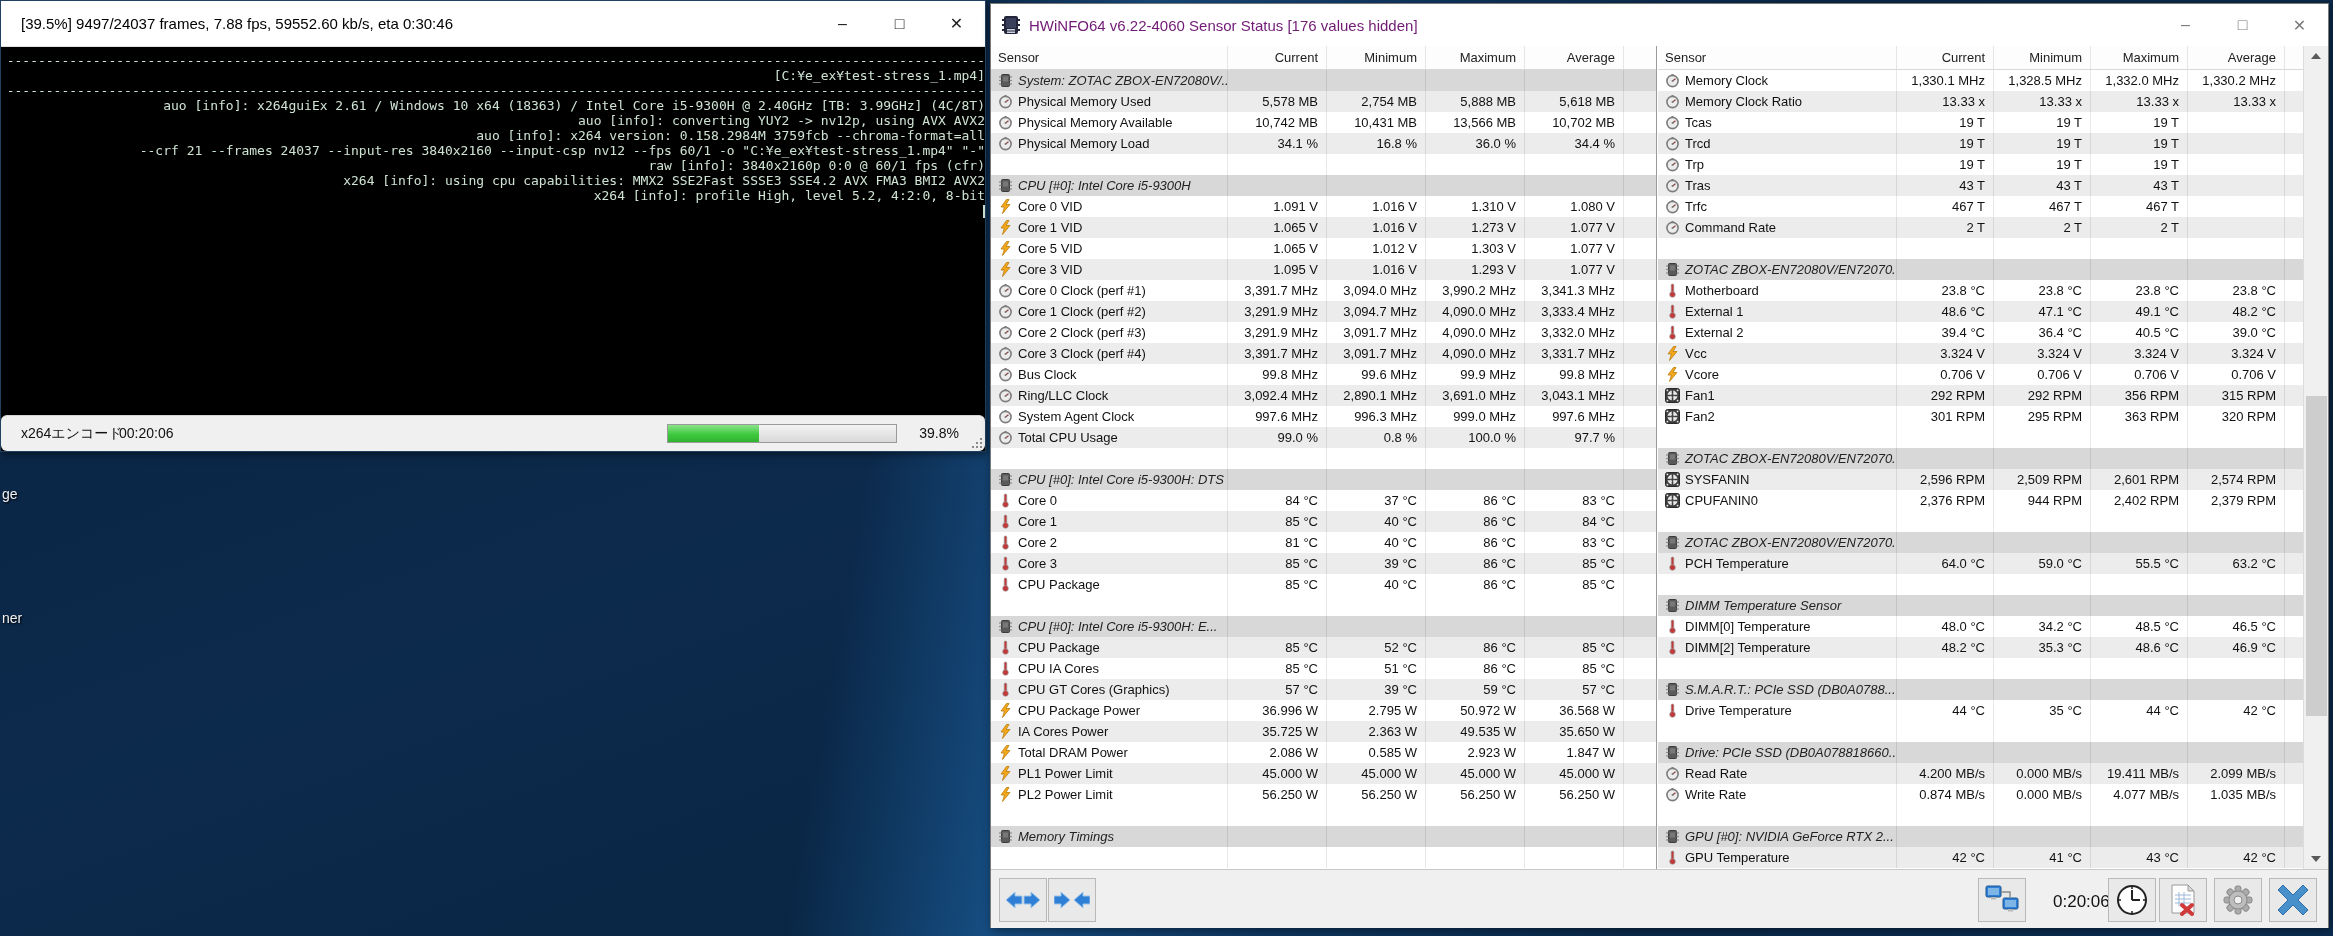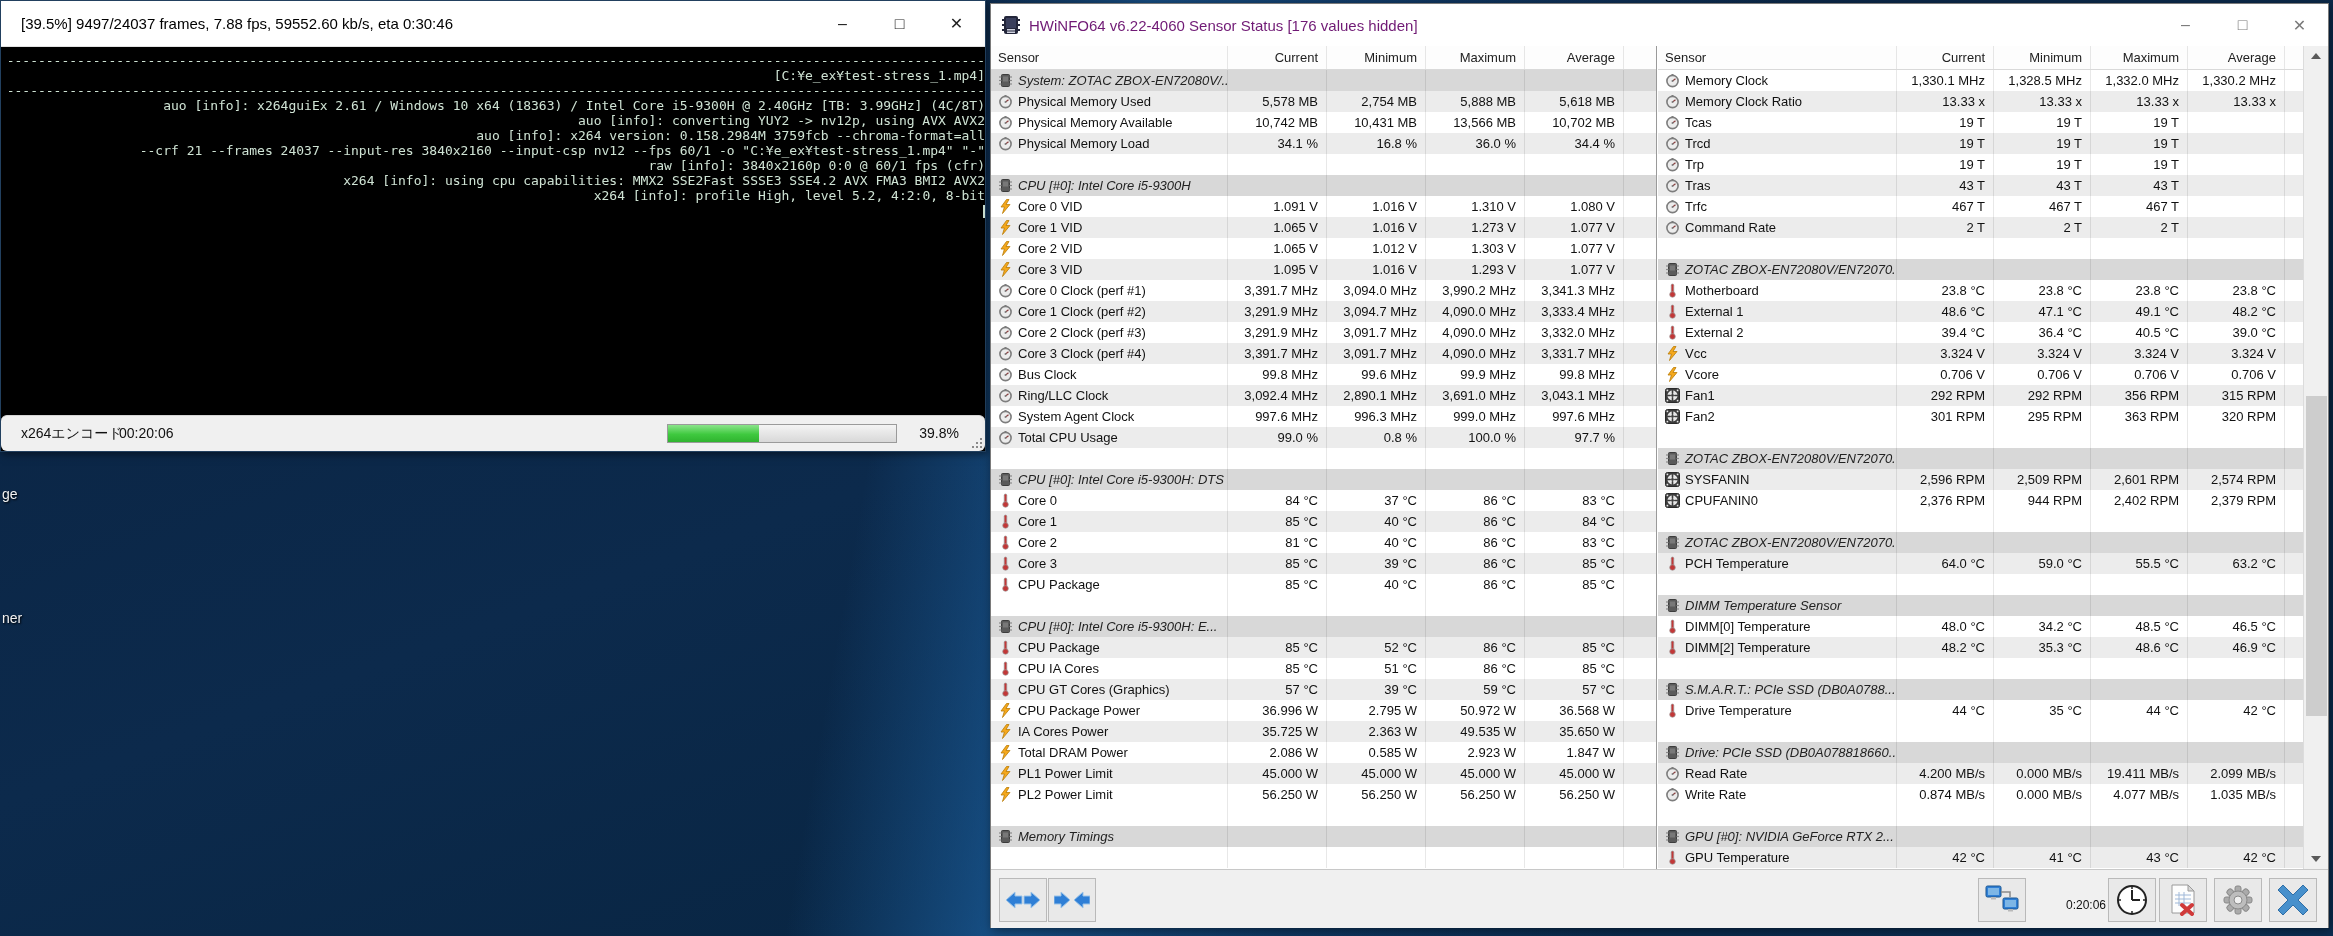--- a/index.html
+++ b/index.html
@@ -74,21 +74,21 @@
   .sb-up { top:0; } .sb-down { bottom:0; }
   .sb-tri-up { width:0; height:0; border-left:5px solid transparent; border-right:5px solid transparent; border-bottom:6px solid #5a5a5a; }
   .sb-tri-down { width:0; height:0; border-left:5px solid transparent; border-right:5px solid transparent; border-top:6px solid #5a5a5a; }
   .sb-thumb { position:absolute; left:2px; width:21px; top:350px; height:320px; background:#cdcdcd; }
 
   
   .hw-toolbar { position:absolute; left:0; top:865px; width:100%; height:59px; background:#f0f0f0;
     border-top:1px solid #c8c8c8; }
   .tb-btn { position:absolute; top:8px; width:48px; height:44px; background:#e9e9e9;
     border:1px solid #b9b9b9; display:flex; align-items:center; justify-content:center; }
-  .tb-time { position:absolute; top:28px; font-size:12px; color:#111;margin-left:13px; }
+  .tb-time { position:absolute; top:22px; font-size:17px; color:#111; }
 </style>
 </head>
 <body>
 
 <div class="desktop">
 
   <div class="desktop-label" style="left:2px; top:486px;">ge</div>
   <div class="desktop-label" style="left:2px; top:610px;">ner</div>
 
   <div class="console-window">
@@ -296,21 +296,21 @@
             <div class="cell val">1.077 V</div>
             <div class="cell tail"></div>
           </div>
           <div class="hw-row">
             <div class="cell label">
               <span class="row-icon">
                 <svg viewBox="0 0 15 15">
                   <polygon points="8.5,0.5 3,8 6.4,8 4.5,14.5 12,5.5 8,5.5 11,0.5" fill="#f5a81c" stroke="#b97c08" stroke-width="0.8"></polygon>
                 </svg>
               </span>
-              <span>Core 2 VID</span>
+              <span>Core 5 VID</span>
             </div>
             <div class="cell val">1.065 V</div>
             <div class="cell val">1.012 V</div>
             <div class="cell val">1.303 V</div>
             <div class="cell val">1.077 V</div>
             <div class="cell tail"></div>
           </div>
           <div class="hw-row stripe">
             <div class="cell label">
               <span class="row-icon">

